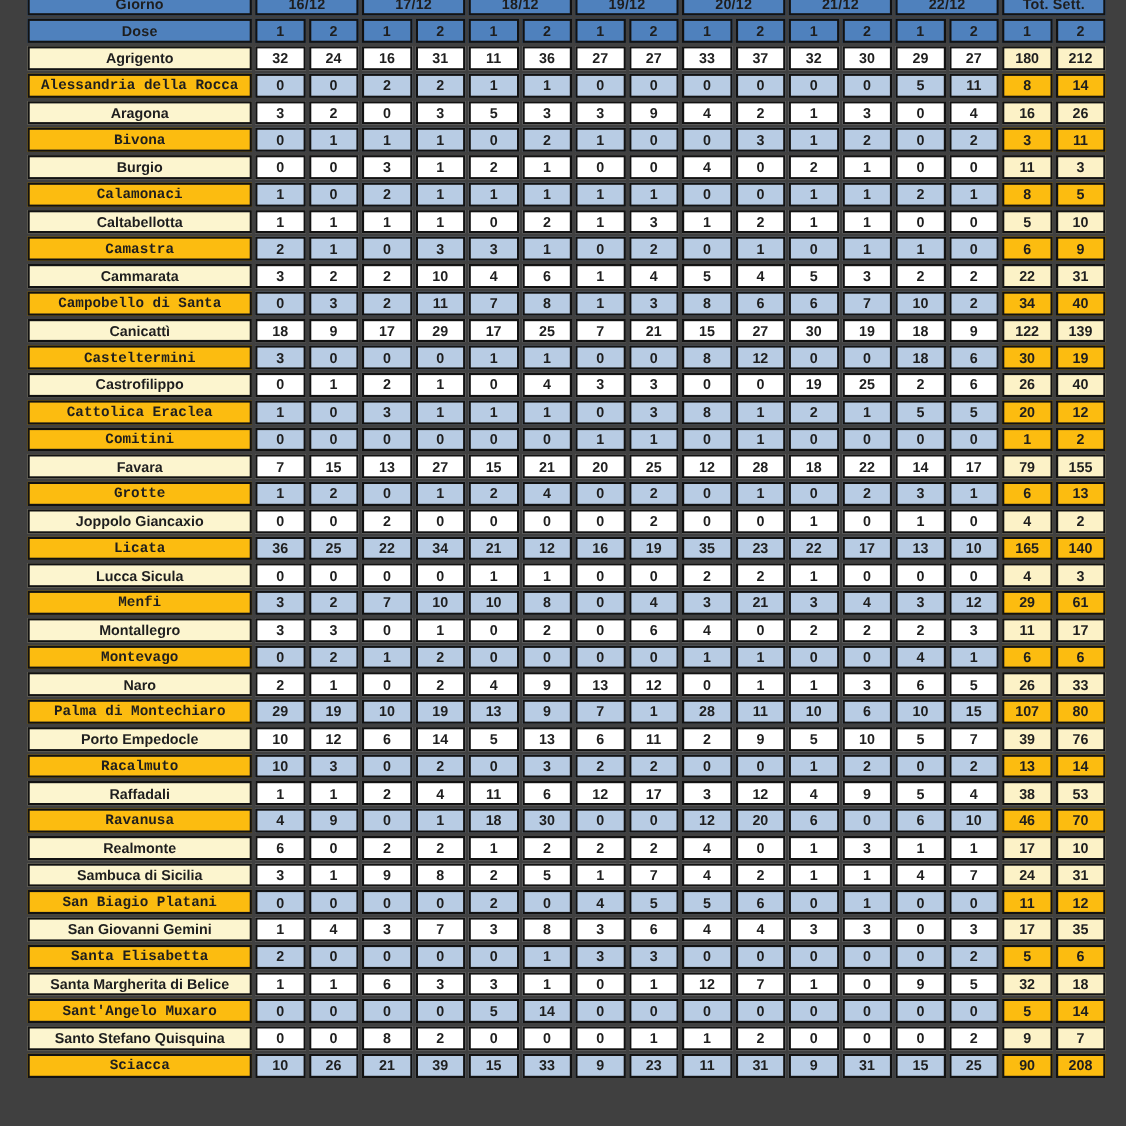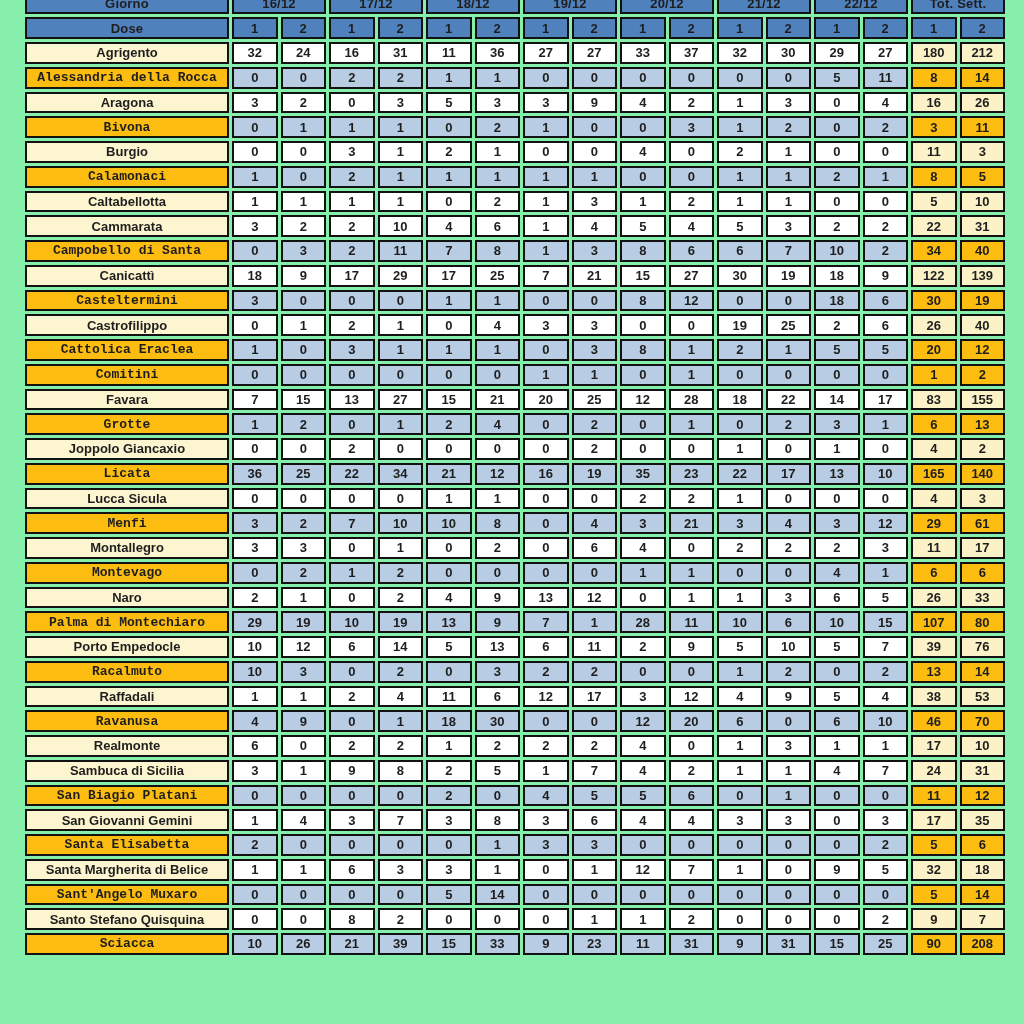--- a/index.html
+++ b/index.html
@@ -6,21 +6,21 @@
     margin: 0;
     padding: 0;
     background: #ffffff;
     font-family: "Liberation Sans", sans-serif;
   }
   .page {
     position: relative;
     width: 1024px;
     height: 1024px;
     overflow: hidden;
-    background: #86efac;
+    background: #404040;
   }
   table.vax {
     position: absolute;
     left: 22px;
     top: -10.5px;
     border-collapse: separate;
     border-spacing: 3px;
   }
   table.vax td {
     box-sizing: border-box;
@@ -215,20 +215,39 @@
           <td class="val val-col">3</td>
           <td class="val val-col">1</td>
           <td class="val val-col">2</td>
           <td class="val val-col">1</td>
           <td class="val val-col">1</td>
           <td class="val val-col">0</td>
           <td class="val val-col">0</td>
           <td class="tot val-col">5</td>
           <td class="tot val-col">10</td>
         </tr>
+        <tr class="orange">
+          <td class="name name-col">Camastra</td>
+          <td class="val val-col">2</td>
+          <td class="val val-col">1</td>
+          <td class="val val-col">0</td>
+          <td class="val val-col">3</td>
+          <td class="val val-col">3</td>
+          <td class="val val-col">1</td>
+          <td class="val val-col">0</td>
+          <td class="val val-col">2</td>
+          <td class="val val-col">0</td>
+          <td class="val val-col">1</td>
+          <td class="val val-col">0</td>
+          <td class="val val-col">1</td>
+          <td class="val val-col">1</td>
+          <td class="val val-col">0</td>
+          <td class="tot val-col">6</td>
+          <td class="tot val-col">9</td>
+        </tr>
         <tr class="light">
           <td class="name name-col">Cammarata</td>
           <td class="val val-col">3</td>
           <td class="val val-col">2</td>
           <td class="val val-col">2</td>
           <td class="val val-col">10</td>
           <td class="val val-col">4</td>
           <td class="val val-col">6</td>
           <td class="val val-col">1</td>
           <td class="val val-col">4</td>
@@ -364,21 +383,21 @@
           <td class="val val-col">15</td>
           <td class="val val-col">21</td>
           <td class="val val-col">20</td>
           <td class="val val-col">25</td>
           <td class="val val-col">12</td>
           <td class="val val-col">28</td>
           <td class="val val-col">18</td>
           <td class="val val-col">22</td>
           <td class="val val-col">14</td>
           <td class="val val-col">17</td>
-          <td class="tot val-col">83</td>
+          <td class="tot val-col">79</td>
           <td class="tot val-col">155</td>
         </tr>
         <tr class="orange">
           <td class="name name-col">Grotte</td>
           <td class="val val-col">1</td>
           <td class="val val-col">2</td>
           <td class="val val-col">0</td>
           <td class="val val-col">1</td>
           <td class="val val-col">2</td>
           <td class="val val-col">4</td>

